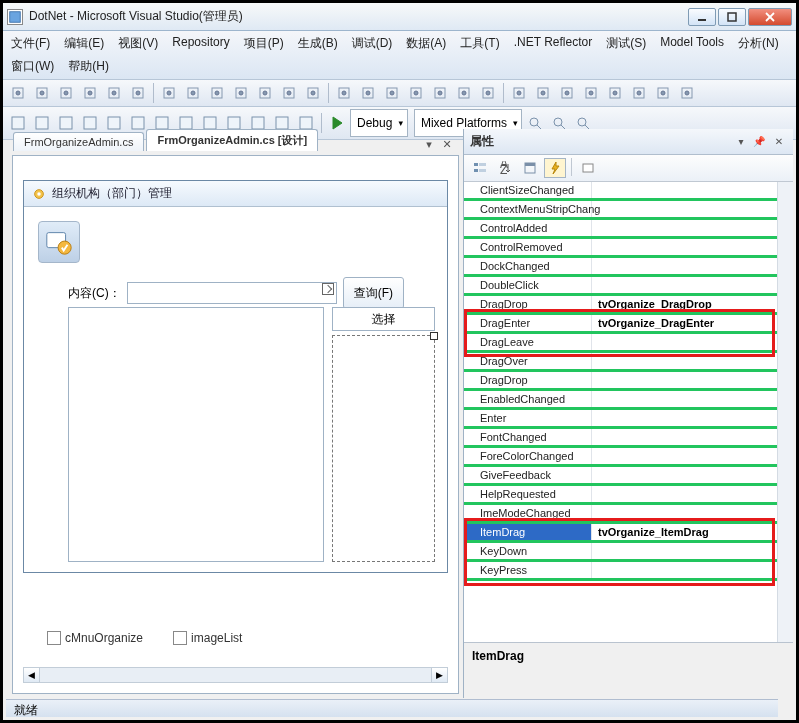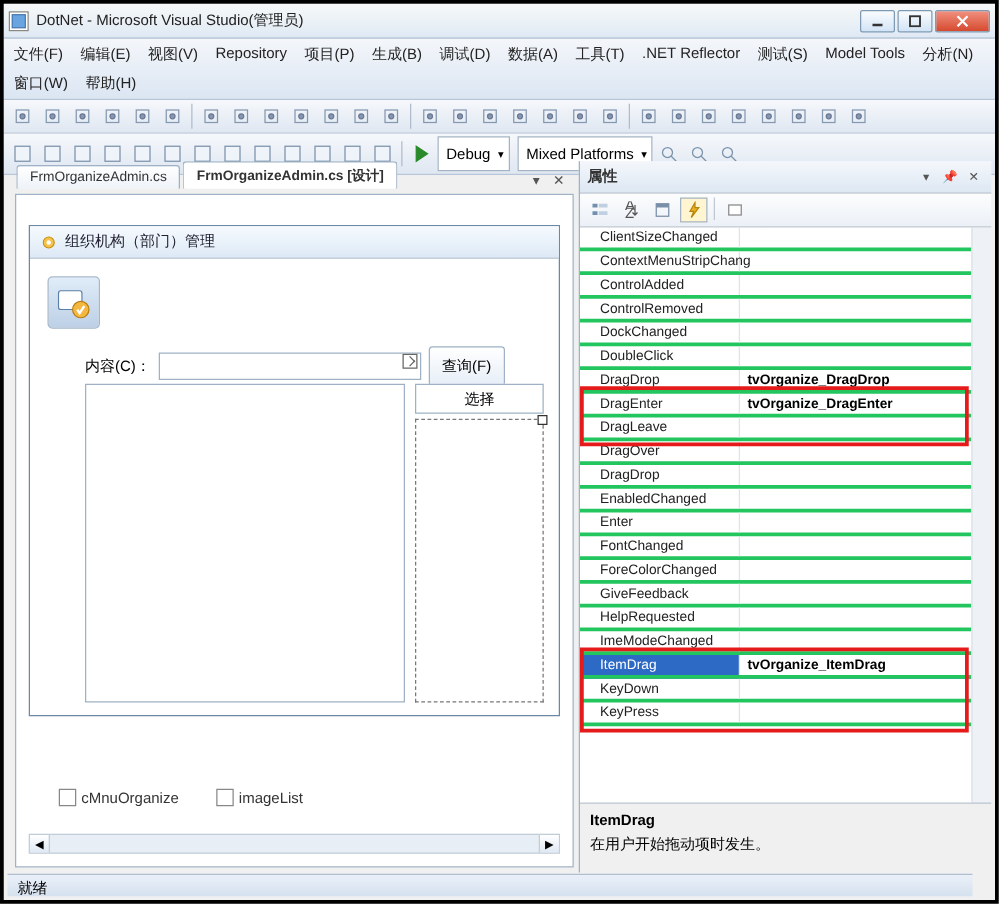--- a/index.html
+++ b/index.html
@@ -595,21 +595,20 @@
             </div>
             <div class="prop-row">
               <div class="pname">KeyPress</div>
               <div class="pval"></div>
             </div>
           </div>
         <div class="scrollbar-v"></div>
       </div>
       <div class="prop-desc">
         <b>ItemDrag</b>
-        <div>在用户开始拖动项时发生。</div>
       </div>
     </div>
   </div>
 
   <div class="statusbar">
     <span>就绪</span>
   </div>
 </div>
 
 </body></html>

